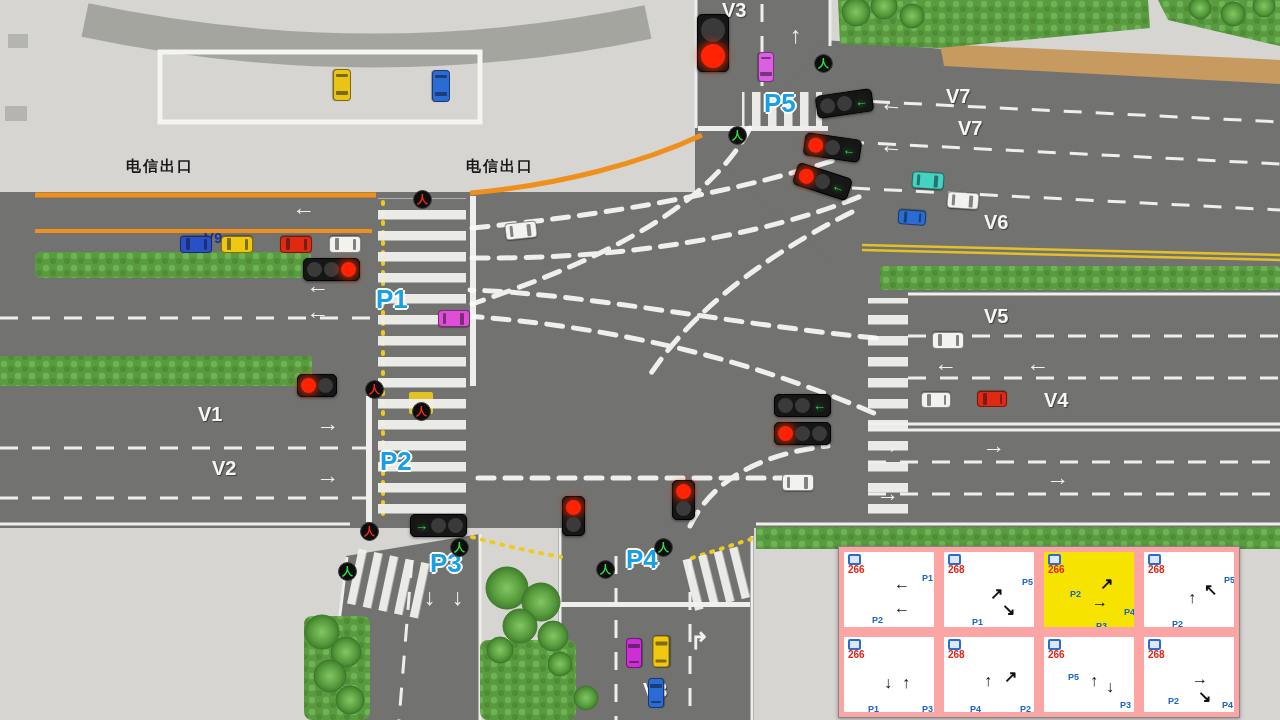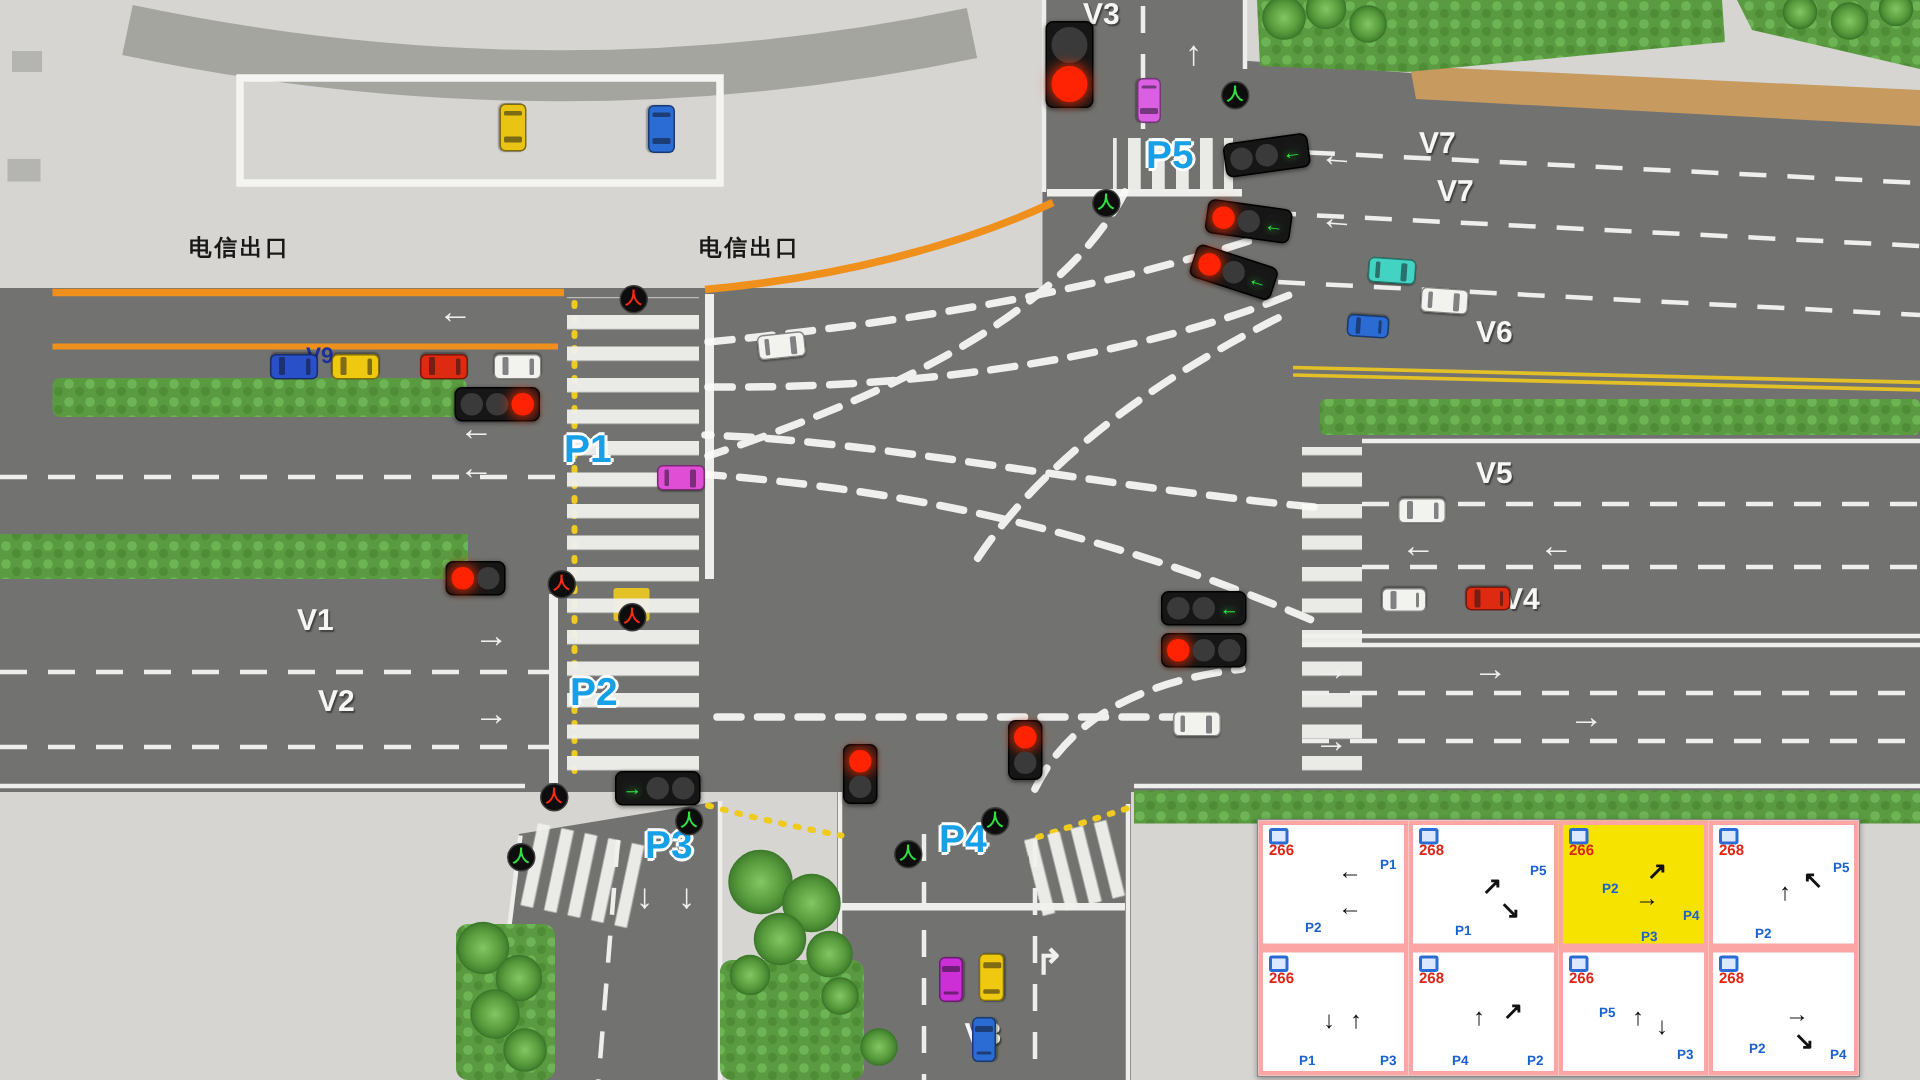--- a/index.html
+++ b/index.html
@@ -19,21 +19,21 @@
   .tl.v{flex-direction:column;}
   .lamp{width:15px;height:15px;border-radius:50%;background:#3a3a3a;display:flex;align-items:center;justify-content:center;font-size:13px;font-weight:bold;line-height:1;flex:0 0 auto;}
   .lamp.red{background:#ff2304;box-shadow:0 0 8px 2px rgba(255,45,0,.75);}
   .lamp.gal,.lamp.gar,.lamp.gau{background:#181818;color:#30e545;text-shadow:0 0 5px #2aff3f;}
   .tl.big .lamp{width:24px;height:24px;}
   .ped{position:absolute;width:17px;height:17px;border-radius:50%;background:#0d0d0d;border:1px solid #3c3c3c;display:flex;align-items:center;justify-content:center;font-size:11px;font-weight:bold;line-height:1;}
   .ped.green{color:#2fe244;}
   .ped.red{color:#ff2a12;}
   .parrow{position:absolute;color:#f0f0ee;font-weight:bold;font-size:23px;line-height:1;}
   #panel{position:absolute;z-index:10;display:grid;background:#fff;border:1px solid #86868a;box-shadow:0 1px 4px rgba(0,0,0,.35);}
-  .cell{position:relative;background:#fff;border:3px solid #fca5a5;box-sizing:border-box;overflow:hidden;}
+  .cell{position:relative;background:#fff;border:5px solid #fca5a5;box-sizing:border-box;overflow:hidden;}
   .cell.hl{background:#f6e400;}
   .cell .num{position:absolute;left:4px;top:12px;color:#e02515;font-size:10px;font-weight:bold;}
   .cell .icon{position:absolute;left:4px;top:2px;width:9px;height:7px;border:2px solid #2a6bd4;border-radius:2px;background:#dce8ff;}
   .cell .pa{position:absolute;color:#111;font-size:16px;font-weight:bold;line-height:1;}
   .cell .pl{position:absolute;color:#1a62d0;font-size:9px;font-weight:bold;line-height:1;}
 </style>
 </head>
 <body>
 
 <div id="stage">
@@ -184,21 +184,21 @@
       <div class="label cn" style="left: 466px; top: 158px;">电信出口</div>
       <div class="label p" style="left: 376px; top: 286px;">P1</div>
       <div class="label p" style="left: 380px; top: 448px;">P2</div>
       <div class="label p" style="left: 430px; top: 550px;">P3</div>
       <div class="label p" style="left: 626px; top: 546px;">P4</div>
       <div class="label p" style="left: 764px; top: 90px;">P5</div>
       <div class="label v" style="left: 198px; top: 404px;">V1</div>
       <div class="label v" style="left: 212px; top: 458px;">V2</div>
       <div class="label v" style="left: 722px; top: 0px;">V3</div>
       <div class="label v" style="left: 643px; top: 680px;">V3</div>
-      <div class="label v" style="left: 1002px; top: 390px;">V4</div>
+      <div class="label v" style="left: 1044px; top: 390px;">V4</div>
       <div class="label v" style="left: 984px; top: 306px;">V5</div>
       <div class="label v" style="left: 984px; top: 180px; margin-top: 32px;">V6</div>
       <div class="label v" style="left: 946px; top: 86px;">V7</div>
       <div class="label v" style="left: 958px; top: 118px;">V7</div>
       <div class="label v9" style="left: 204px; top: 230px;">V9</div>
       <div class="car" style="left: 326px; top: 76px; width: 32px; height: 18px; background: rgb(233, 196, 20); transform: rotate(90deg);">
         <div class="w wf"></div>
         <div class="w wr"></div>
       </div>
       <div class="car" style="left: 425px; top: 77px; width: 32px; height: 18px; background: rgb(42, 107, 212); transform: rotate(90deg);">

